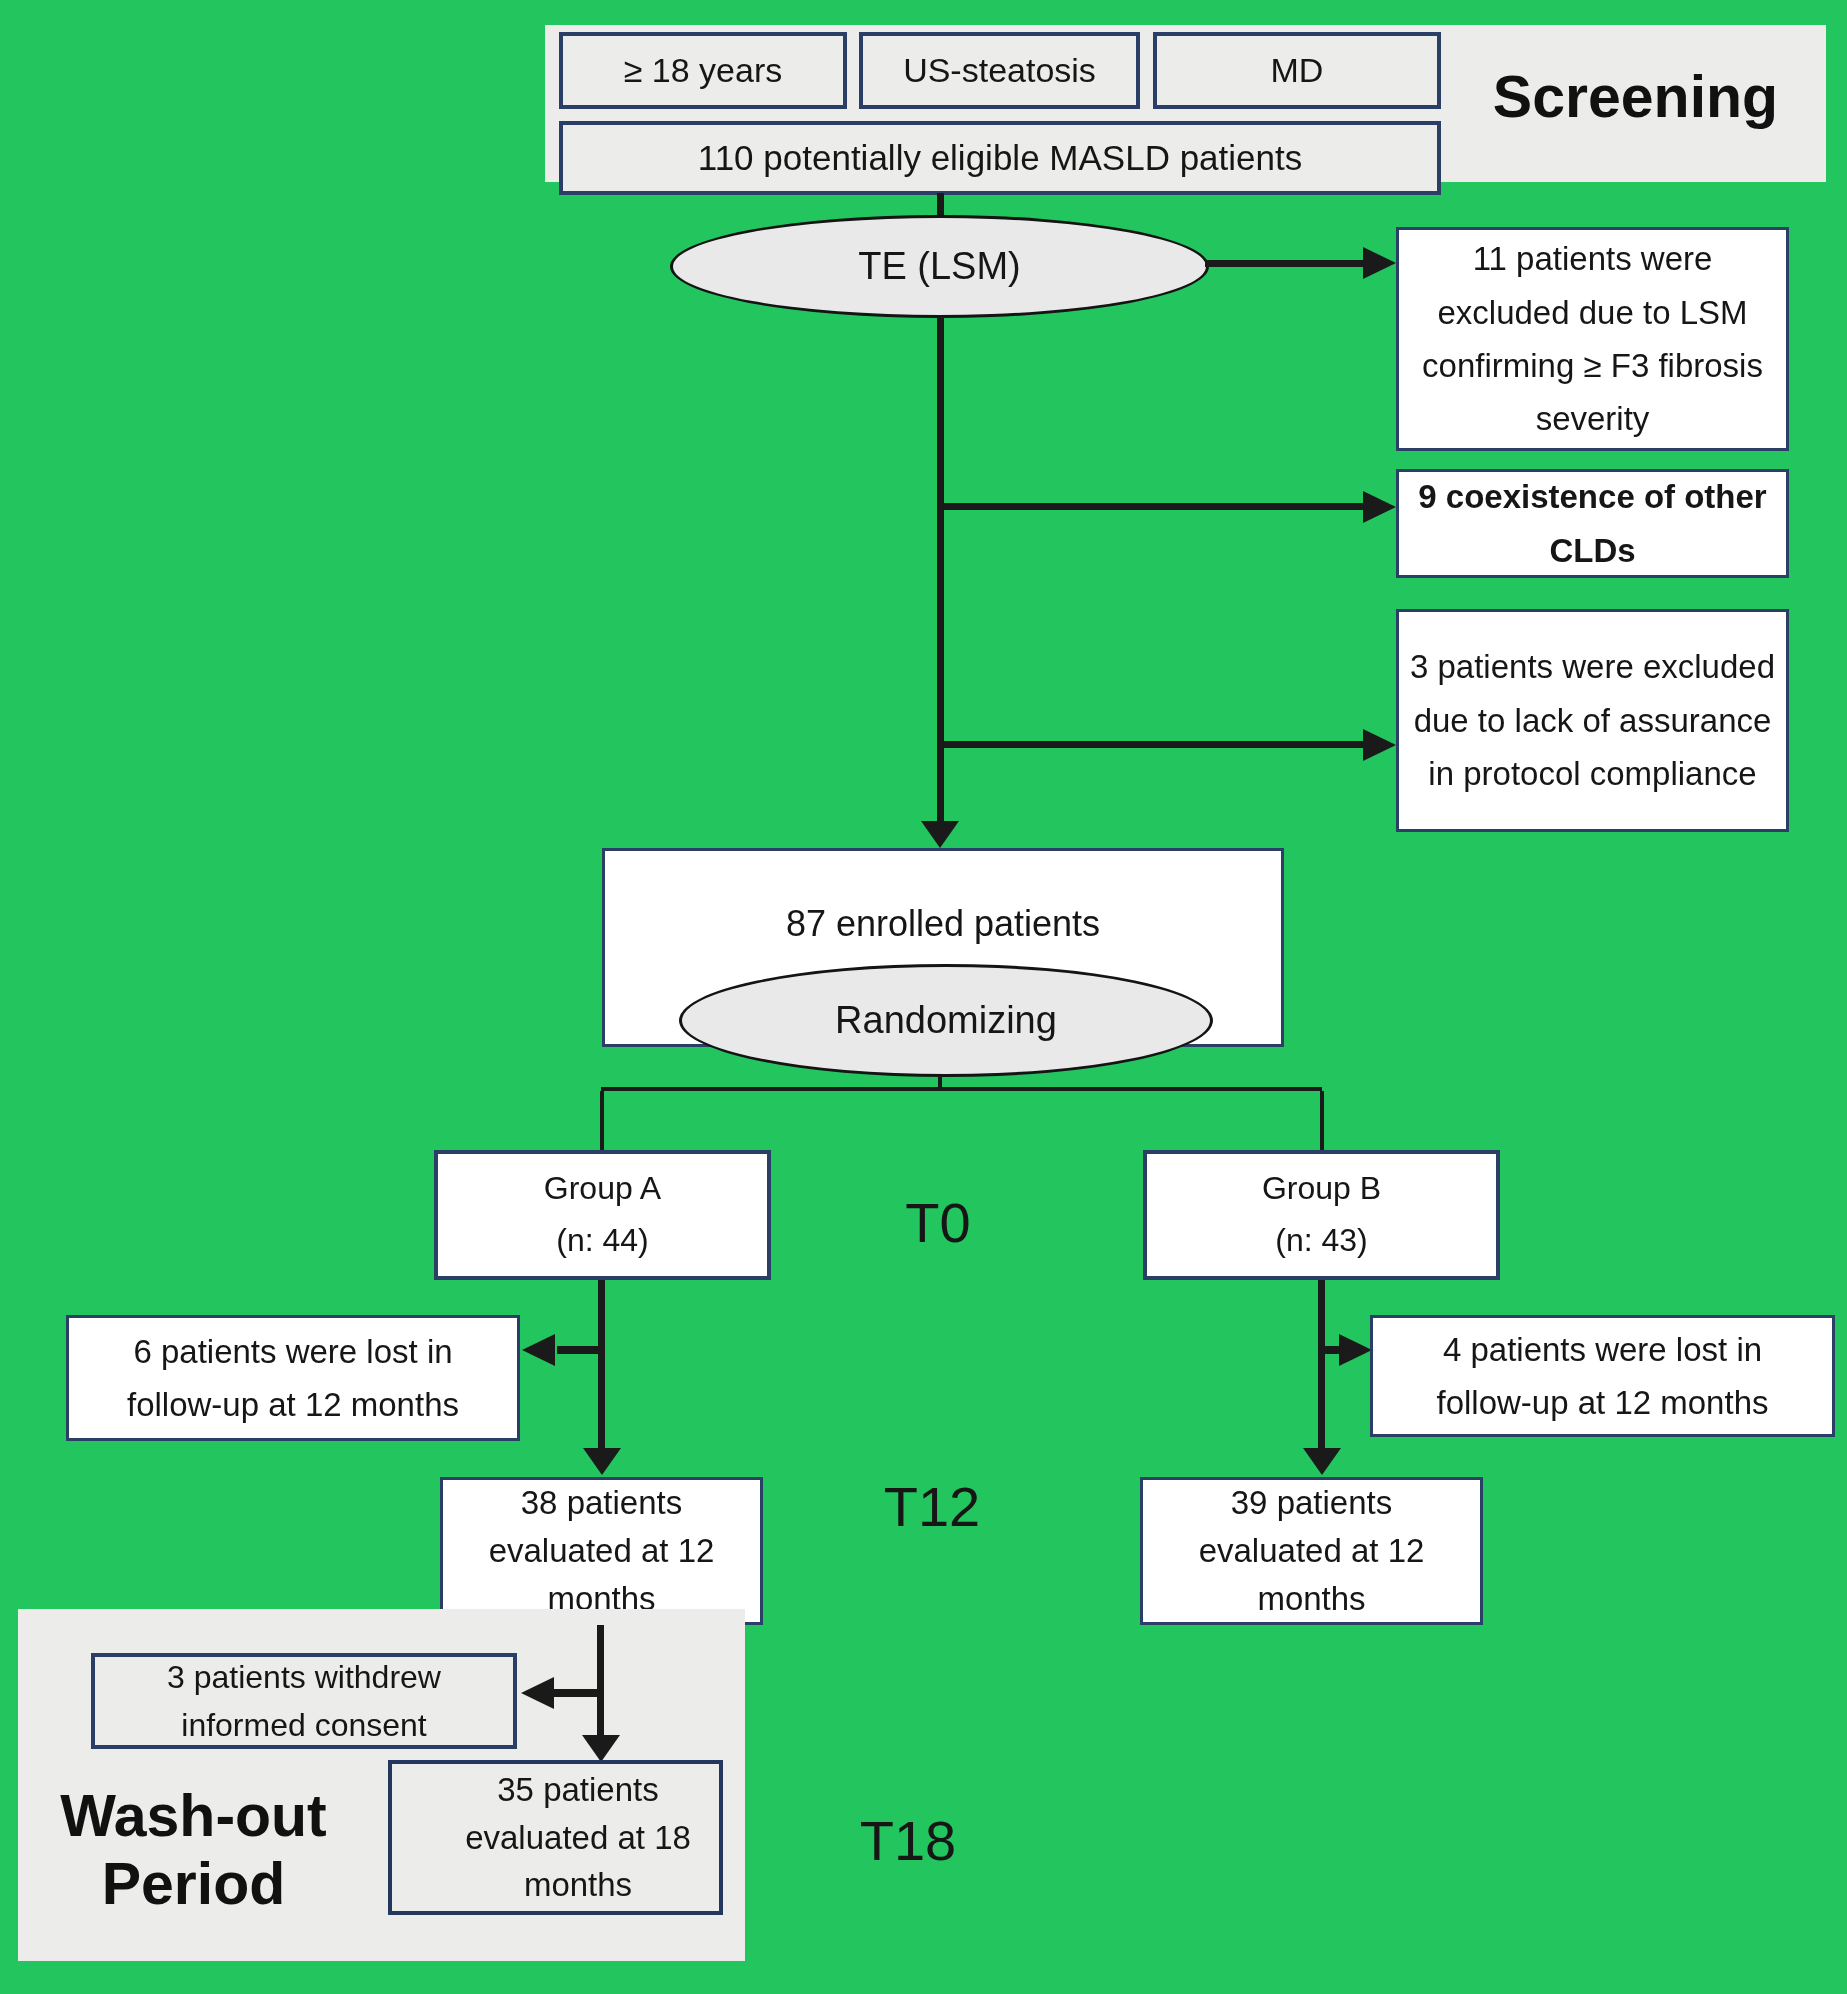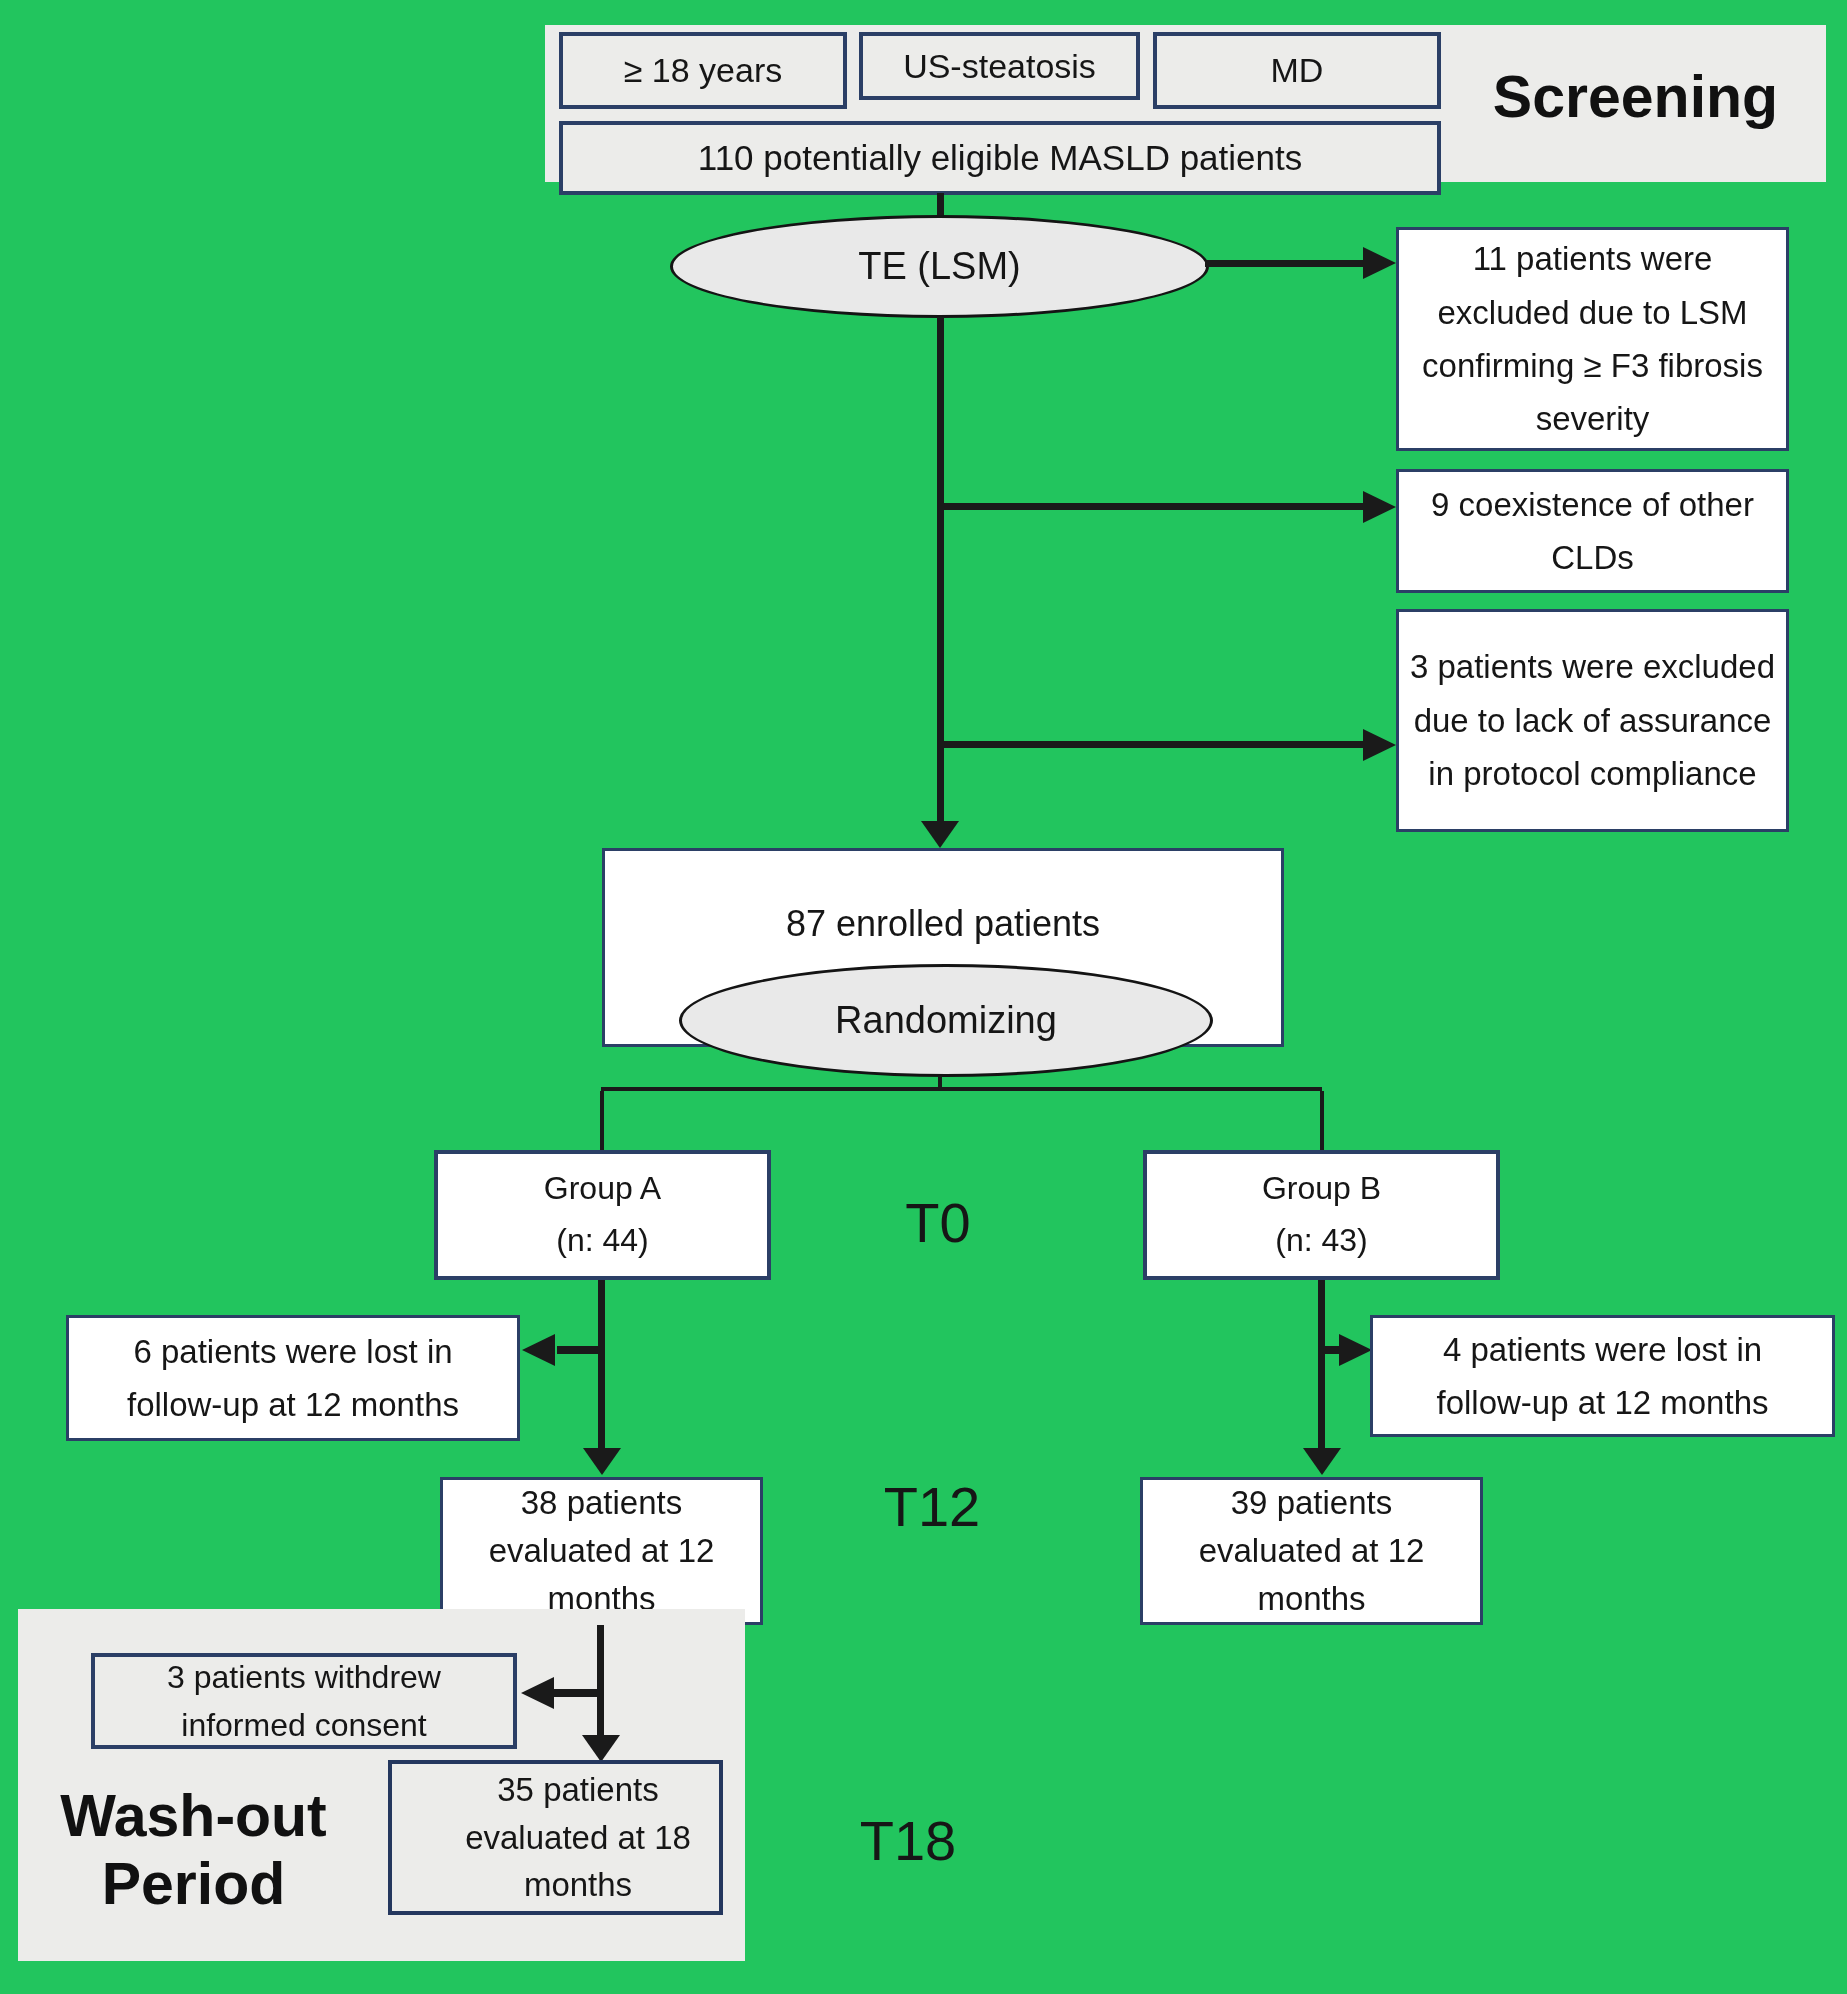--- a/index.html
+++ b/index.html
@@ -48,21 +48,21 @@
 </head>
 <body>
 
 <div class="canvas">
 
   <div class="panel" style="left:545px;top:24.6px;width:1281px;height:157px;"></div>
 
   <div class="box fill-gray b-navy7 f-crit" style="left:559px;top:32px;width:288px;height:77px;">
     <span class="ln">≥ 18 years</span>
   </div>
-  <div class="box fill-gray b-navy7 f-crit" style="left:859px;top:32px;width:281px;height:68px;">
+  <div class="box fill-gray b-navy7 f-crit" style="left:859px;top:32px;width:281px;height:77px;">
     <span class="ln">US-steatosis</span>
   </div>
   <div class="box fill-gray b-navy7 f-crit" style="left:1153px;top:32px;width:288px;height:77px;">
     <span class="ln">MD</span>
   </div>
 
   <div class="box fill-gray b-navy7 f-pool" style="left:559px;top:121px;width:882px;height:74px;">
     <span class="ln">110 potentially eligible MASLD patients</span>
   </div>
 
@@ -86,21 +86,21 @@
   <div class="hline" style="left:944px;top:741px;width:420px;height:7px;"></div>
   <div class="tri tri-right" style="left:1363px;top:729px;"></div>
 
   <div class="box fill-white b-navy f-box" style="left:1396px;top:227px;width:393px;height:224px;">
     <span class="ln">11 patients were</span>
     <span class="ln">excluded due to LSM</span>
     <span class="ln">confirming ≥ F3 fibrosis</span>
     <span class="ln">severity</span>
   </div>
 
-  <div class="box fill-white b-navy f-box" style="left:1396px;top:469px;width:393px;height:124px;">
+  <div class="box fill-white b-navy f-box" style="left:1396px;top:469px;width:393px;height:109px;font-weight:bold;">
     <span class="ln">9 coexistence of other</span>
     <span class="ln">CLDs</span>
   </div>
 
   <div class="box fill-white b-navy f-box" style="left:1396px;top:609px;width:393px;height:223px;">
     <span class="ln">3 patients were excluded</span>
     <span class="ln">due to lack of assurance</span>
     <span class="ln">in protocol compliance</span>
   </div>
 

